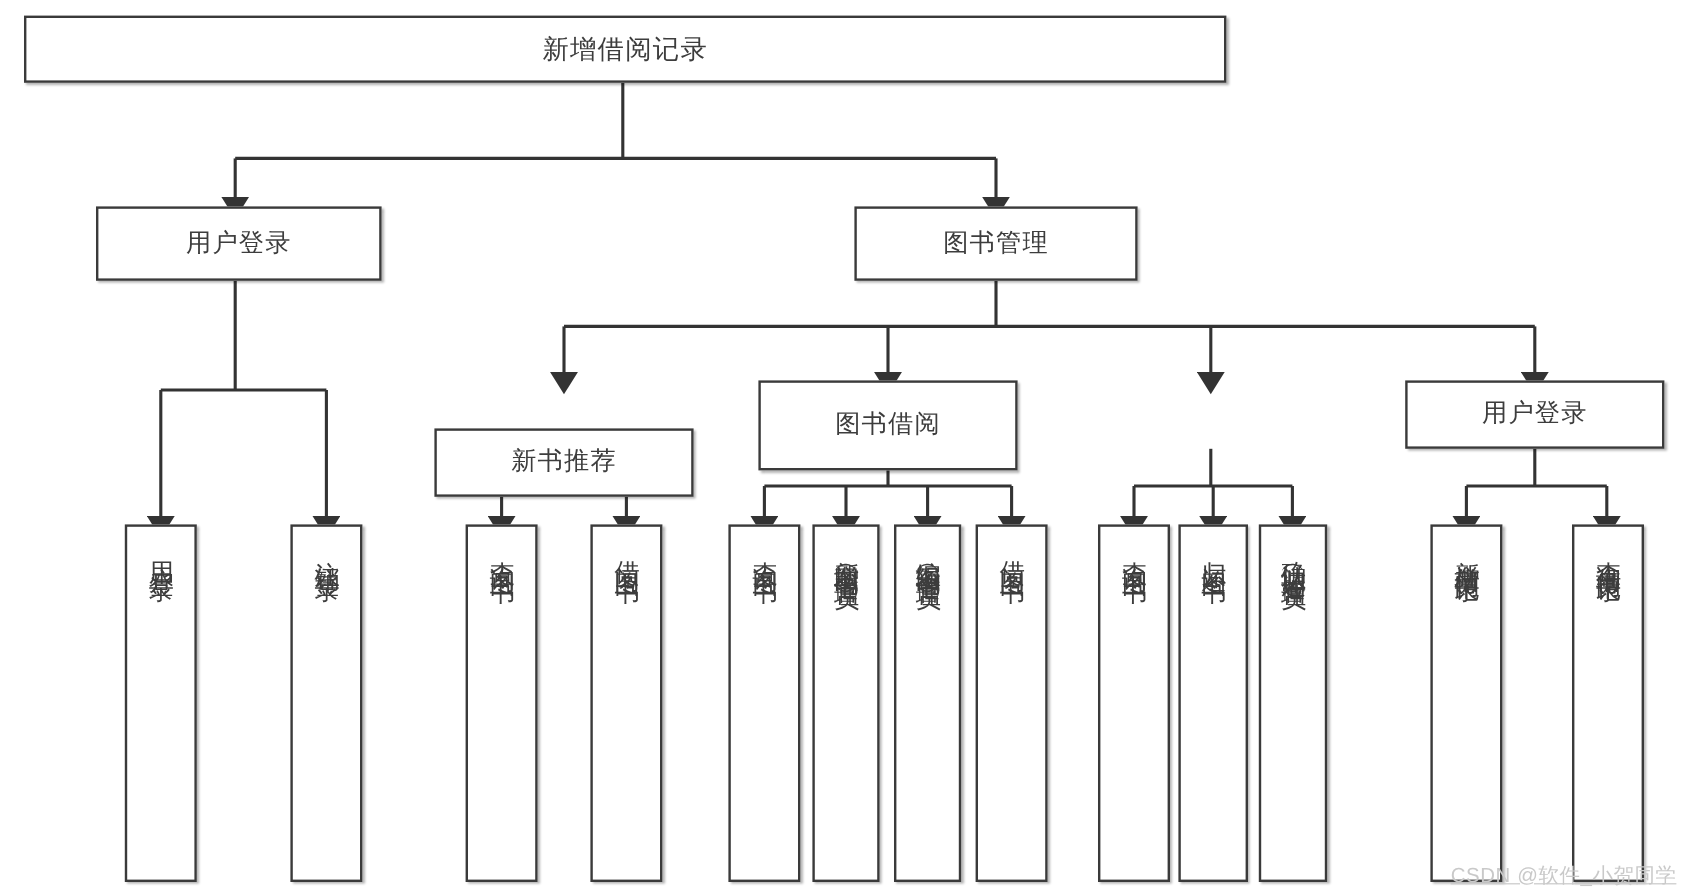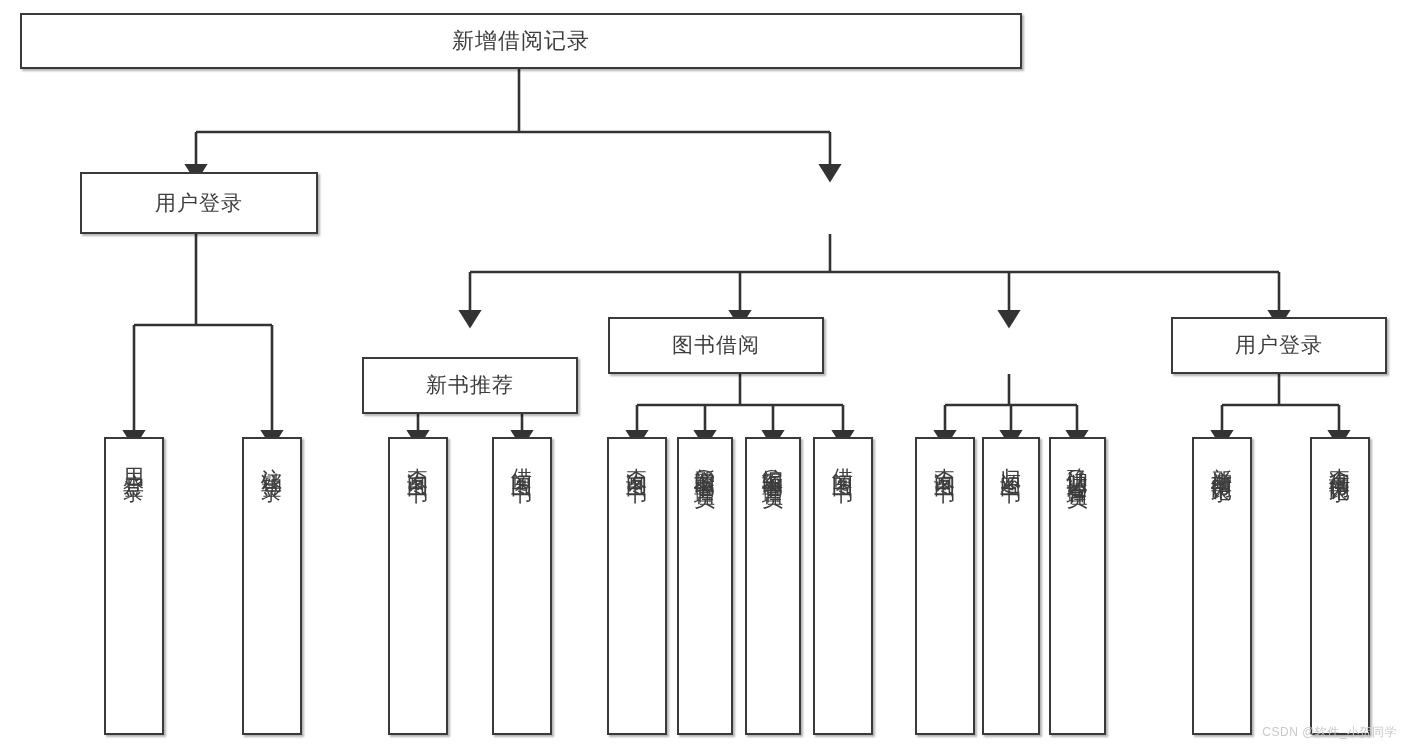--- a/index.html
+++ b/index.html
@@ -67,25 +67,26 @@
     white-space: nowrap;
     -webkit-text-orientation: upright;
   }
   .node.vert.tall .label {
     letter-spacing: 3px;
   }
   .watermark {
     position: absolute;
     right: 8px;
     bottom: 6px;
-    font-size: 12px;
+    font-size: 17px;
     color: #c9c9c9;
     letter-spacing: 0.5px;
     white-space: nowrap;
     z-index: 5;
+    text-decoration: underline;
   }
 </style>
 </head>
 <body>
 
 <div id="canvas">
 
   <svg id="wires" viewBox="0 0 1405 747" xmlns="http://www.w3.org/2000/svg">
     <defs>
       <marker id="arrow" markerWidth="9" markerHeight="9" refX="1.6" refY="4.5" orient="auto" markerUnits="strokeWidth">
@@ -138,25 +139,28 @@
     </g>
   </svg>
 
   <div class="node horiz root" style="left:20px; top:13px; width:1002px; height:56px;">
     <span class="label">新增借阅记录</span>
   </div>
 
   <div class="node horiz" style="left:80px; top:172px; width:238px; height:62px;">
     <span class="label">用户登录</span>
   </div>
+  <div class="node horiz" style="left:712px; top:172px; width:236px; height:62px;">
+    <span class="label">图书管理</span>
+  </div>
 
   <div class="node horiz" style="left:362px; top:317px; width:216px; height:57px;margin-top:40px;">
     <span class="label">新书推荐</span>
   </div>
-  <div class="node horiz" style="left:608px; top:317px; width:216px; height:57px;">
+  <div class="node horiz" style="left:632px; top:317px; width:216px; height:75px;">
     <span class="label">图书借阅</span>
   </div>
   <div class="node horiz" style="left:1171px; top:317px; width:216px; height:57px;">
     <span class="label">用户登录</span>
   </div>
 
   <div class="node vert" style="left:104px; top:437px; width:60px; height:298px;">
     <span class="label">用户登录</span>
   </div>
   <div class="node vert" style="left:242px; top:437px; width:60px; height:298px;">

